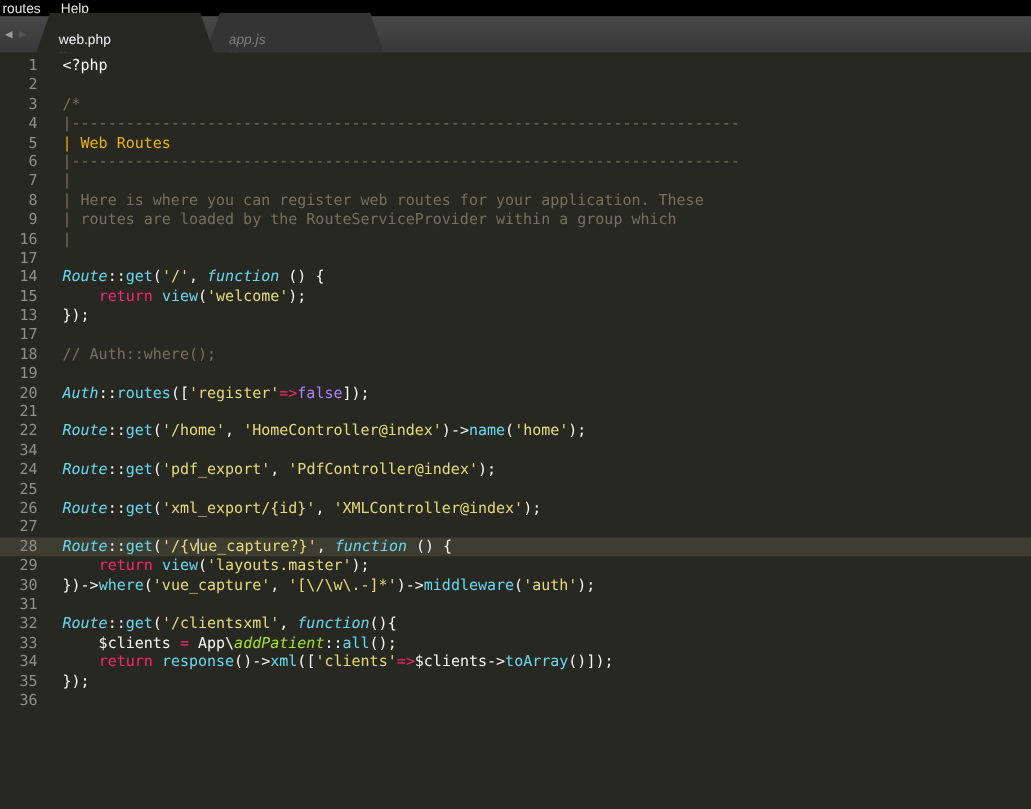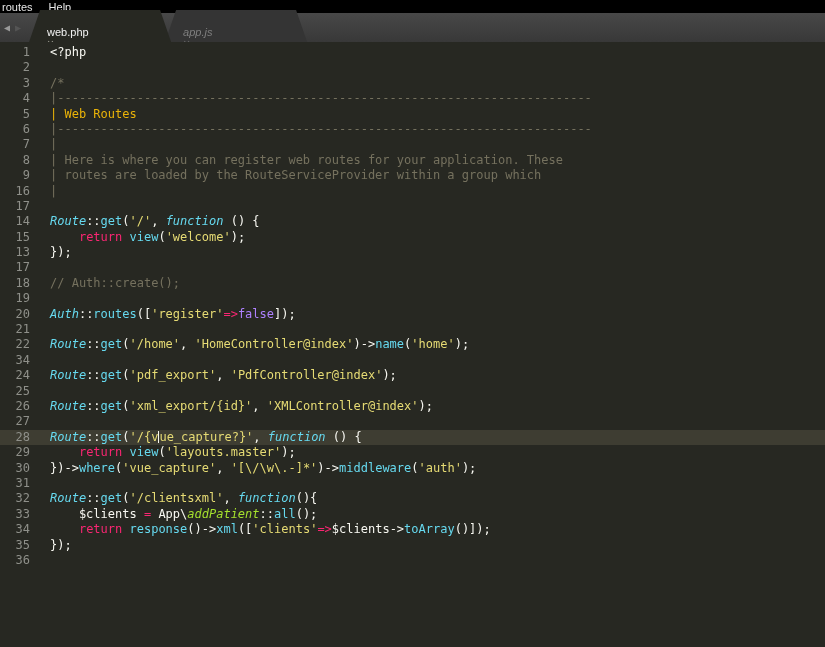--- a/index.html
+++ b/index.html
@@ -137,21 +137,21 @@
     <div class="line"><span class="gutter">6</span><span class="code"><span style="color: rgb(117, 113, 94);">|--------------------------------------------------------------------------</span></span></div>
     <div class="line"><span class="gutter">7</span><span class="code"><span style="color: rgb(117, 113, 94);">|</span></span></div>
     <div class="line"><span class="gutter">8</span><span class="code"><span style="color: rgb(117, 113, 94);">| Here is where you can register web routes for your application. These</span></span></div>
     <div class="line"><span class="gutter">9</span><span class="code"><span style="color: rgb(117, 113, 94);">| routes are loaded by the RouteServiceProvider within a group which</span></span></div>
     <div class="line"><span class="gutter">16</span><span class="code"><span style="color: rgb(117, 113, 94);">|</span></span></div>
     <div class="line"><span class="gutter">17</span><span class="code"></span></div>
     <div class="line"><span class="gutter">14</span><span class="code"><span style="color: rgb(102, 217, 239); font-style: italic;">Route</span><span style="color: rgb(248, 248, 242);">::</span><span style="color: rgb(102, 217, 239);">get</span><span style="color: rgb(248, 248, 242);">(</span><span style="color: rgb(230, 219, 116);">'/'</span><span style="color: rgb(248, 248, 242);">, </span><span style="color: rgb(102, 217, 239); font-style: italic;">function</span><span style="color: rgb(248, 248, 242);"> () {</span></span></div>
     <div class="line"><span class="gutter">15</span><span class="code"><span style="color: rgb(248, 248, 242);">    </span><span style="color: rgb(249, 38, 114);">return</span><span style="color: rgb(248, 248, 242);"> </span><span style="color: rgb(102, 217, 239);">view</span><span style="color: rgb(248, 248, 242);">(</span><span style="color: rgb(230, 219, 116);">'welcome'</span><span style="color: rgb(248, 248, 242);">);</span></span></div>
     <div class="line"><span class="gutter">13</span><span class="code"><span style="color: rgb(248, 248, 242);">});</span></span></div>
     <div class="line"><span class="gutter">17</span><span class="code"></span></div>
-    <div class="line"><span class="gutter">18</span><span class="code"><span style="color: rgb(117, 113, 94);">// Auth::create();</span></span></div>
+    <div class="line"><span class="gutter">18</span><span class="code"><span style="color: rgb(117, 113, 94);">// Auth::where();</span></span></div>
     <div class="line"><span class="gutter">19</span><span class="code"></span></div>
     <div class="line"><span class="gutter">20</span><span class="code"><span style="color: rgb(102, 217, 239); font-style: italic;">Auth</span><span style="color: rgb(248, 248, 242);">::</span><span style="color: rgb(102, 217, 239);">routes</span><span style="color: rgb(248, 248, 242);">([</span><span style="color: rgb(230, 219, 116);">'register'</span><span style="color: rgb(249, 38, 114);">=&gt;</span><span style="color: rgb(174, 129, 255);">false</span><span style="color: rgb(248, 248, 242);">]);</span></span></div>
     <div class="line"><span class="gutter">21</span><span class="code"></span></div>
     <div class="line"><span class="gutter">22</span><span class="code"><span style="color: rgb(102, 217, 239); font-style: italic;">Route</span><span style="color: rgb(248, 248, 242);">::</span><span style="color: rgb(102, 217, 239);">get</span><span style="color: rgb(248, 248, 242);">(</span><span style="color: rgb(230, 219, 116);">'/home'</span><span style="color: rgb(248, 248, 242);">, </span><span style="color: rgb(230, 219, 116);">'HomeController@index'</span><span style="color: rgb(248, 248, 242);">)-&gt;</span><span style="color: rgb(102, 217, 239);">name</span><span style="color: rgb(248, 248, 242);">(</span><span style="color: rgb(230, 219, 116);">'home'</span><span style="color: rgb(248, 248, 242);">);</span></span></div>
     <div class="line"><span class="gutter">34</span><span class="code"></span></div>
     <div class="line"><span class="gutter">24</span><span class="code"><span style="color: rgb(102, 217, 239); font-style: italic;">Route</span><span style="color: rgb(248, 248, 242);">::</span><span style="color: rgb(102, 217, 239);">get</span><span style="color: rgb(248, 248, 242);">(</span><span style="color: rgb(230, 219, 116);">'pdf_export'</span><span style="color: rgb(248, 248, 242);">, </span><span style="color: rgb(230, 219, 116);">'PdfController@index'</span><span style="color: rgb(248, 248, 242);">);</span></span></div>
     <div class="line"><span class="gutter">25</span><span class="code"></span></div>
     <div class="line"><span class="gutter">26</span><span class="code"><span style="color: rgb(102, 217, 239); font-style: italic;">Route</span><span style="color: rgb(248, 248, 242);">::</span><span style="color: rgb(102, 217, 239);">get</span><span style="color: rgb(248, 248, 242);">(</span><span style="color: rgb(230, 219, 116);">'xml_export/{id}'</span><span style="color: rgb(248, 248, 242);">, </span><span style="color: rgb(230, 219, 116);">'XMLController@index'</span><span style="color: rgb(248, 248, 242);">);</span></span></div>
     <div class="line"><span class="gutter">27</span><span class="code"></span></div>
     <div class="line current"><span class="gutter">28</span><span class="code"><span style="color: rgb(102, 217, 239); font-style: italic;">Route</span><span style="color: rgb(248, 248, 242);">::</span><span style="color: rgb(102, 217, 239);">get</span><span style="color: rgb(248, 248, 242);">(</span><span style="color: rgb(230, 219, 116);">'/{v</span><span class="caret"></span><span style="color: rgb(230, 219, 116);">ue_capture?}'</span><span style="color: rgb(248, 248, 242);">, </span><span style="color: rgb(102, 217, 239); font-style: italic;">function</span><span style="color: rgb(248, 248, 242);"> () {</span></span></div>

